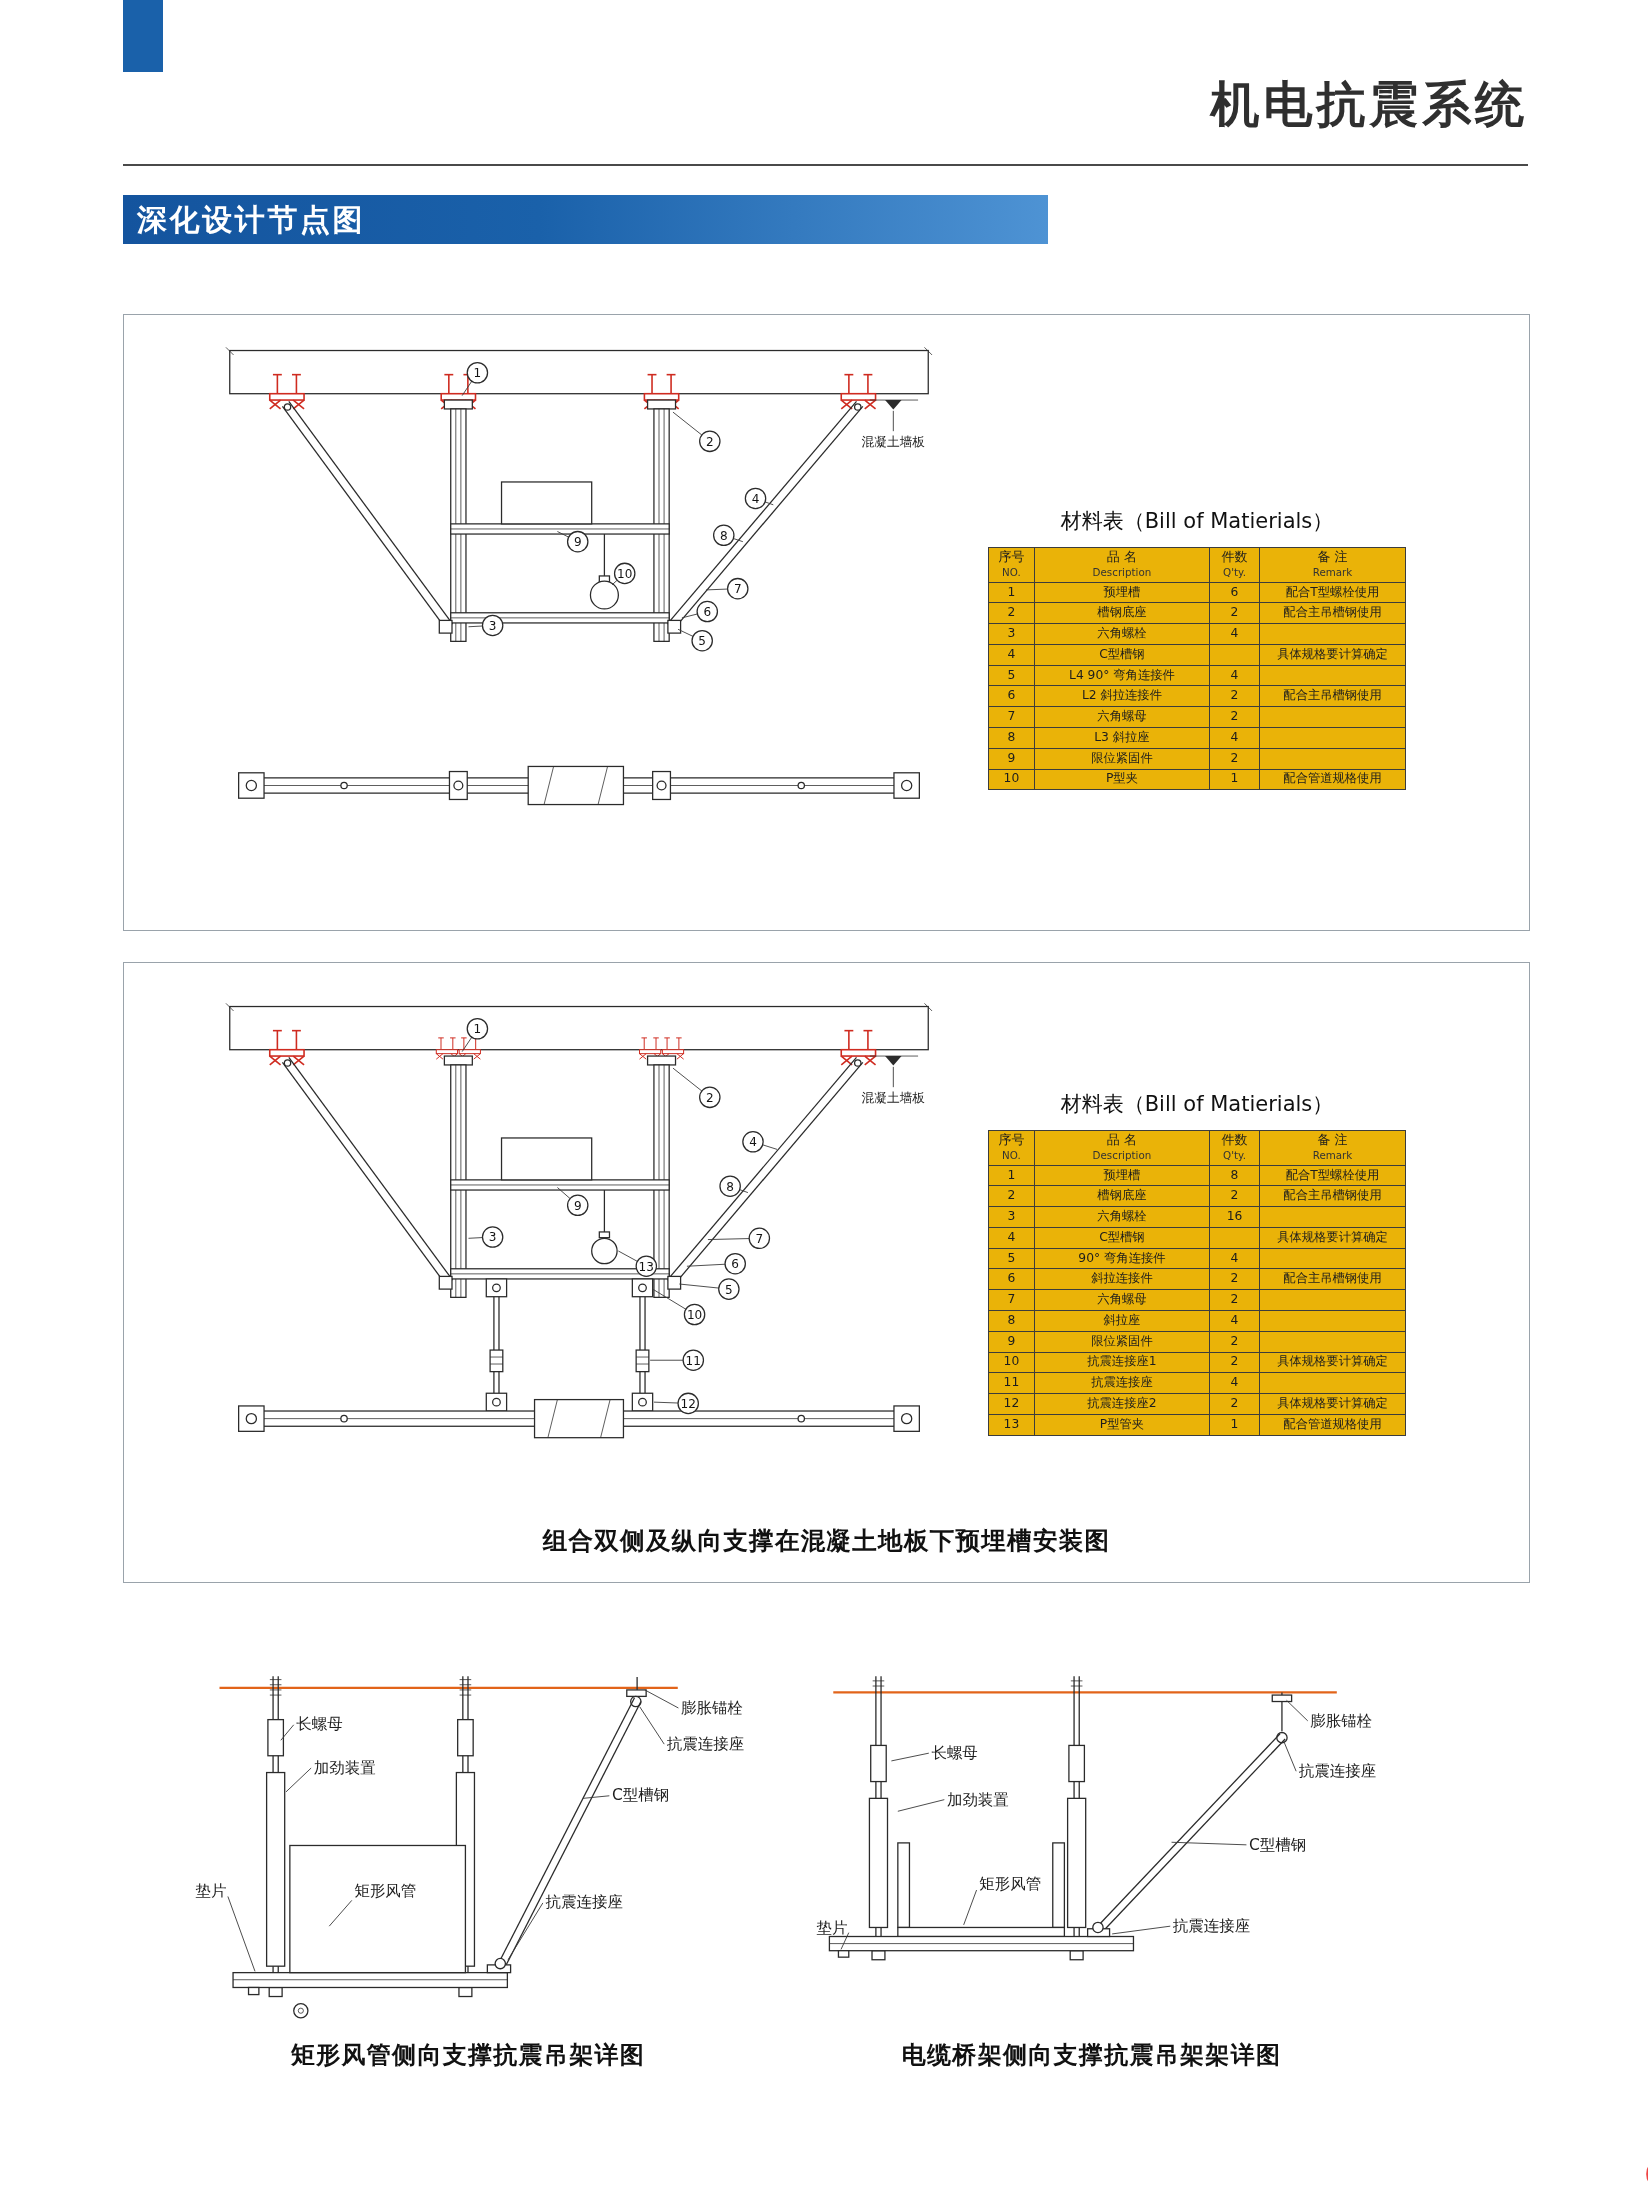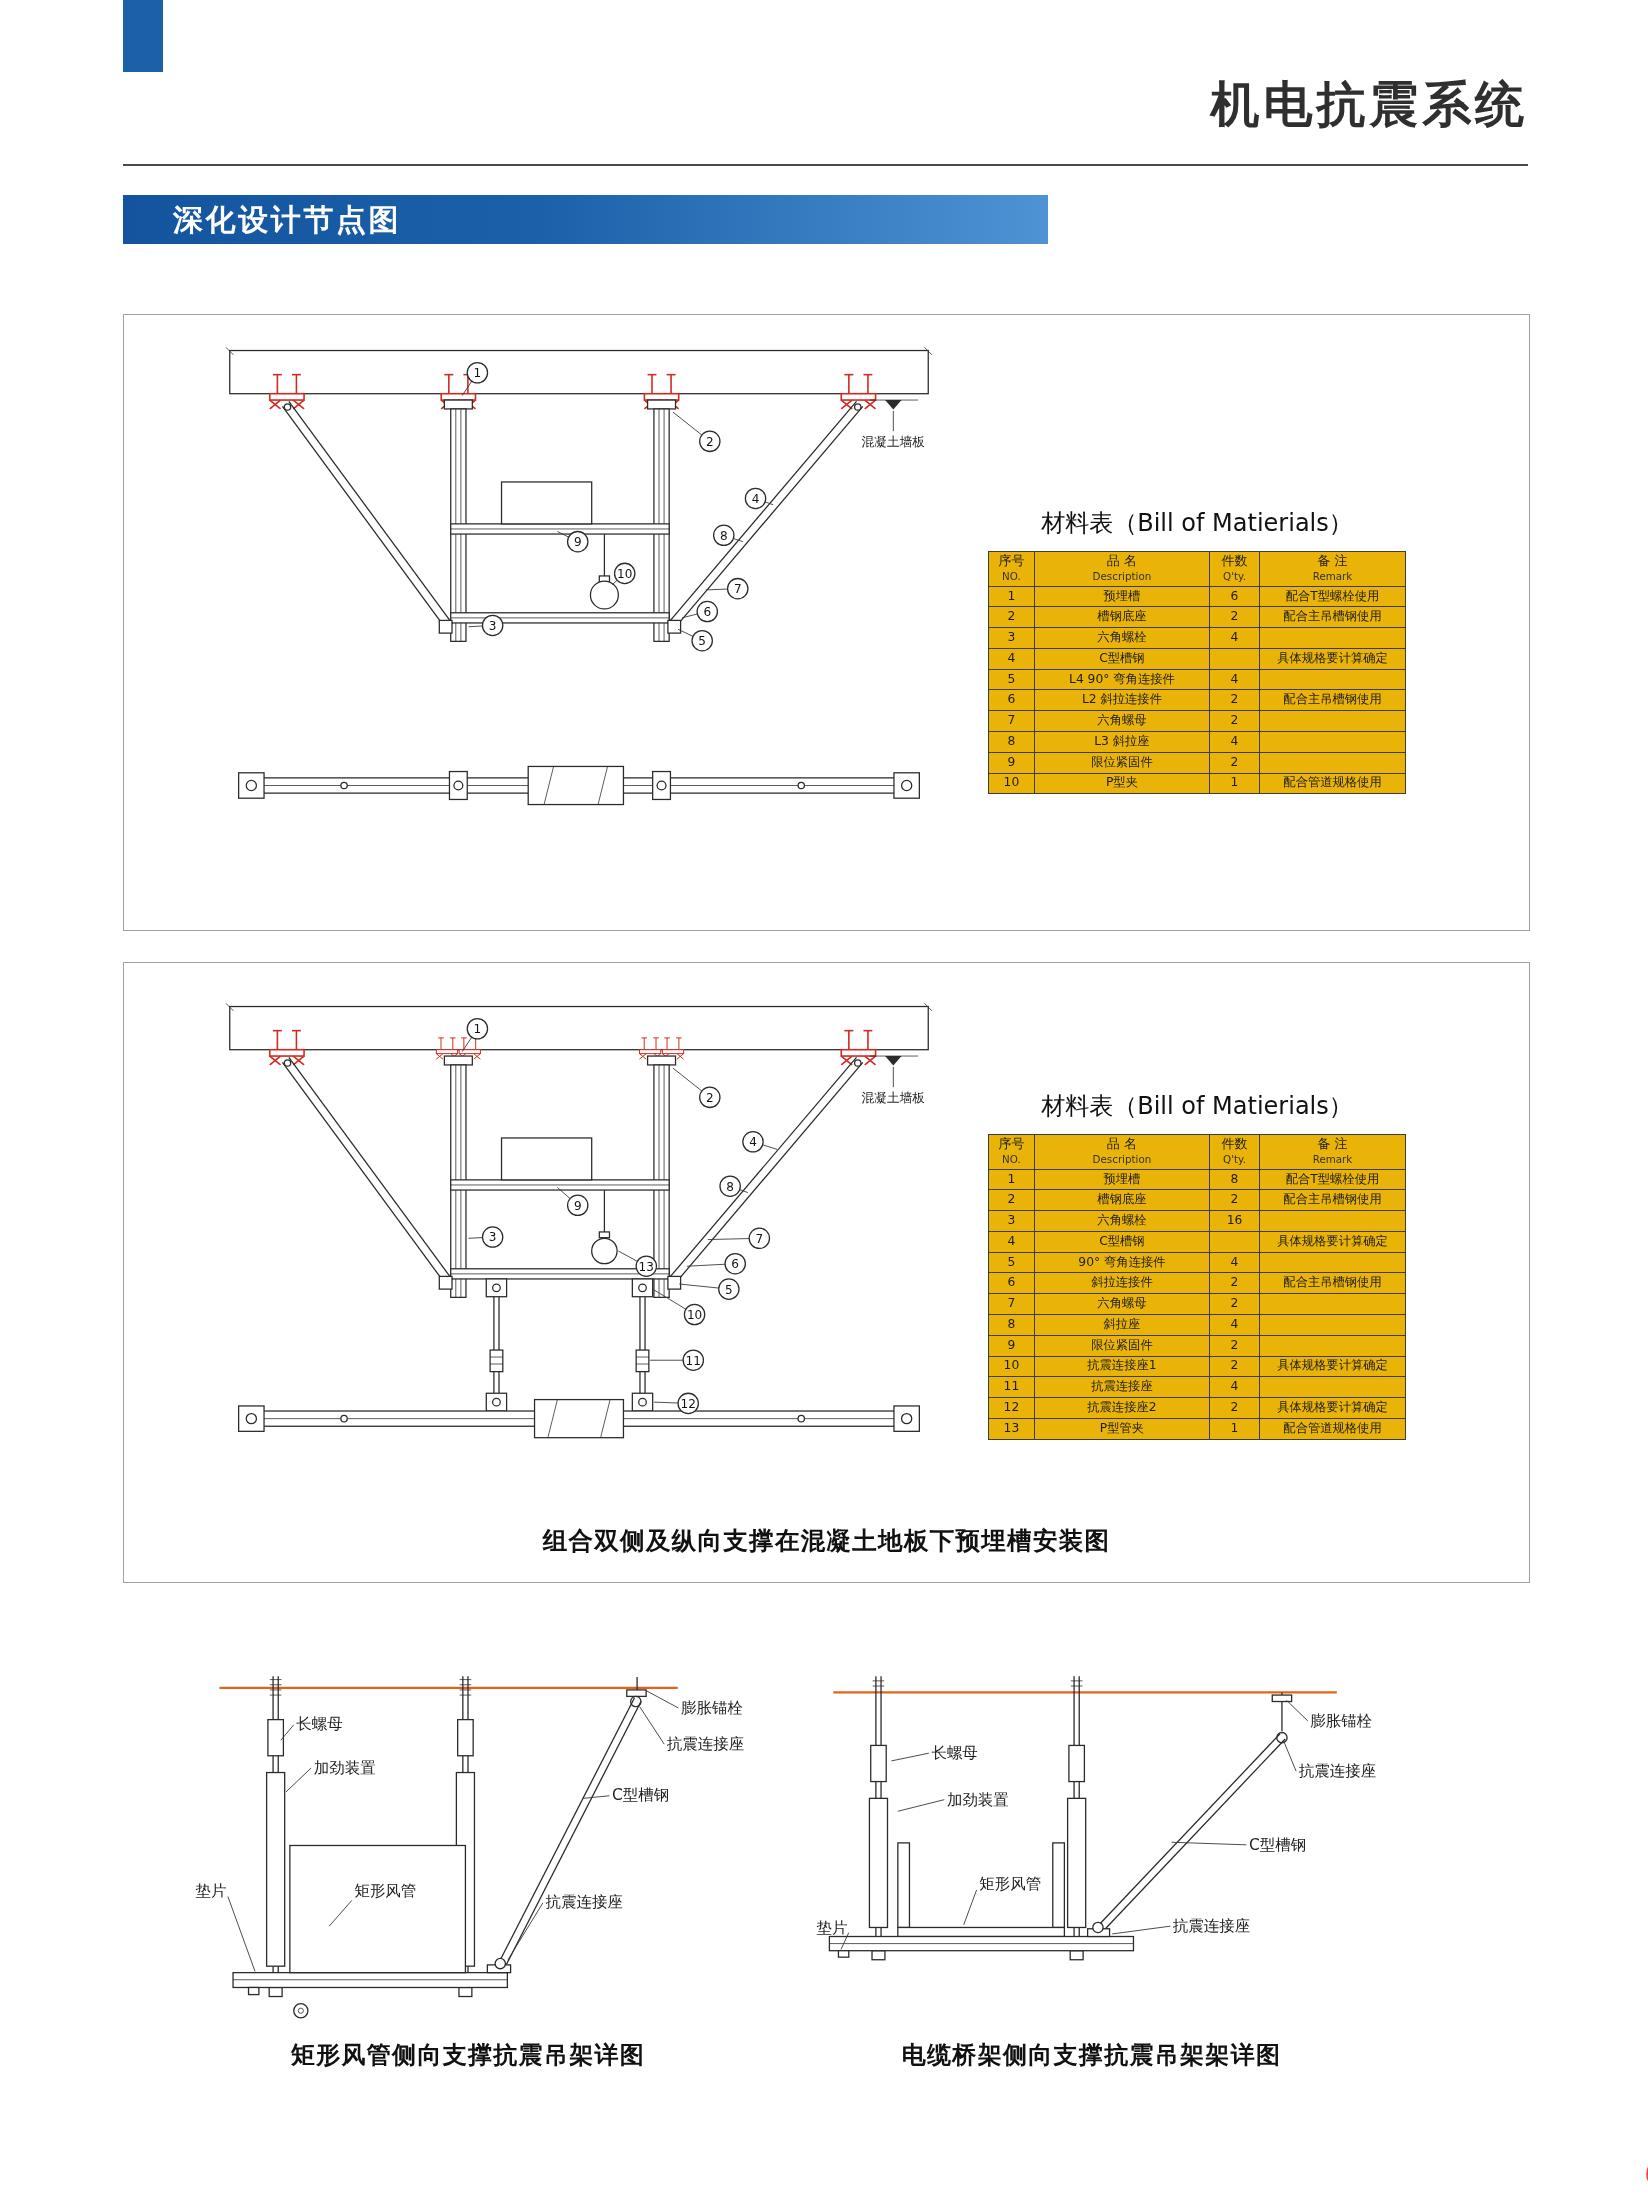--- a/index.html
+++ b/index.html
@@ -16,35 +16,35 @@
     left:123px; top:72px; width:1405px; text-align:right;
     font-size:49px; font-weight:bold; color:#2f2f2f; letter-spacing:3.9px;
   }
   .header-rule { left:123px; top:164px; width:1405px; height:1.9px; background:#4a4a4a; }
   .section-bar {
     left:123px; top:195px; width:925px; height:49px;
     background:linear-gradient(90deg,#14549e 0%,#1a61aa 45%,#4e93d4 100%);
   }
   .section-bar span {
     display:block; color:#ffffff; font-weight:bold; font-size:30px;
-    line-height:49px; padding-left:14px; letter-spacing:2.6px;margin-left:36px;
+    line-height:49px; padding-left:14px; letter-spacing:2.6px;
   }
 
   
   .panel { border:1.3px solid #9aa3ab; background:#fff; }
   .panel1 { left:123px; top:314px;  width:1405px; height:615px; }
   .panel2 { left:123px; top:962px; width:1405px; height:619px; }
 
   .drawing-box { left:74px; top:26px; width:762px; height:508px; }
   .drawing-box2 { left:74px; top:34px; width:762px; height:508px; }
 
   .bom { left:864px; width:418px; }
   .bom1 { top:192px; }
   .bom2 { top:127px; }
-  .bom-title { text-align:center; font-size:24px; color:#111; margin-bottom:11.6px; }
+  .bom-title { text-align:center; font-size:21px; color:#111; margin-bottom:11.6px; }
   table.bom-table { border-collapse:collapse; width:100%; table-layout:fixed; background:#eab308; }
   table.bom-table th, table.bom-table td {
     border:1.3px solid #3c3c3c; padding:1.9px 2.6px; text-align:center;
     font-size:12.3px; line-height:1.3; color:#1d1d1d; overflow:hidden; white-space:nowrap;
   }
   table.bom-table th { font-weight:normal; font-size:13px; }
   table.bom-table th small { display:block; font-size:10.3px; color:#333; }
   col.c1 { width:11%; } col.c2 { width:42%; } col.c3 { width:12%; } col.c4 { width:35%; }
 
   .panel-caption {

